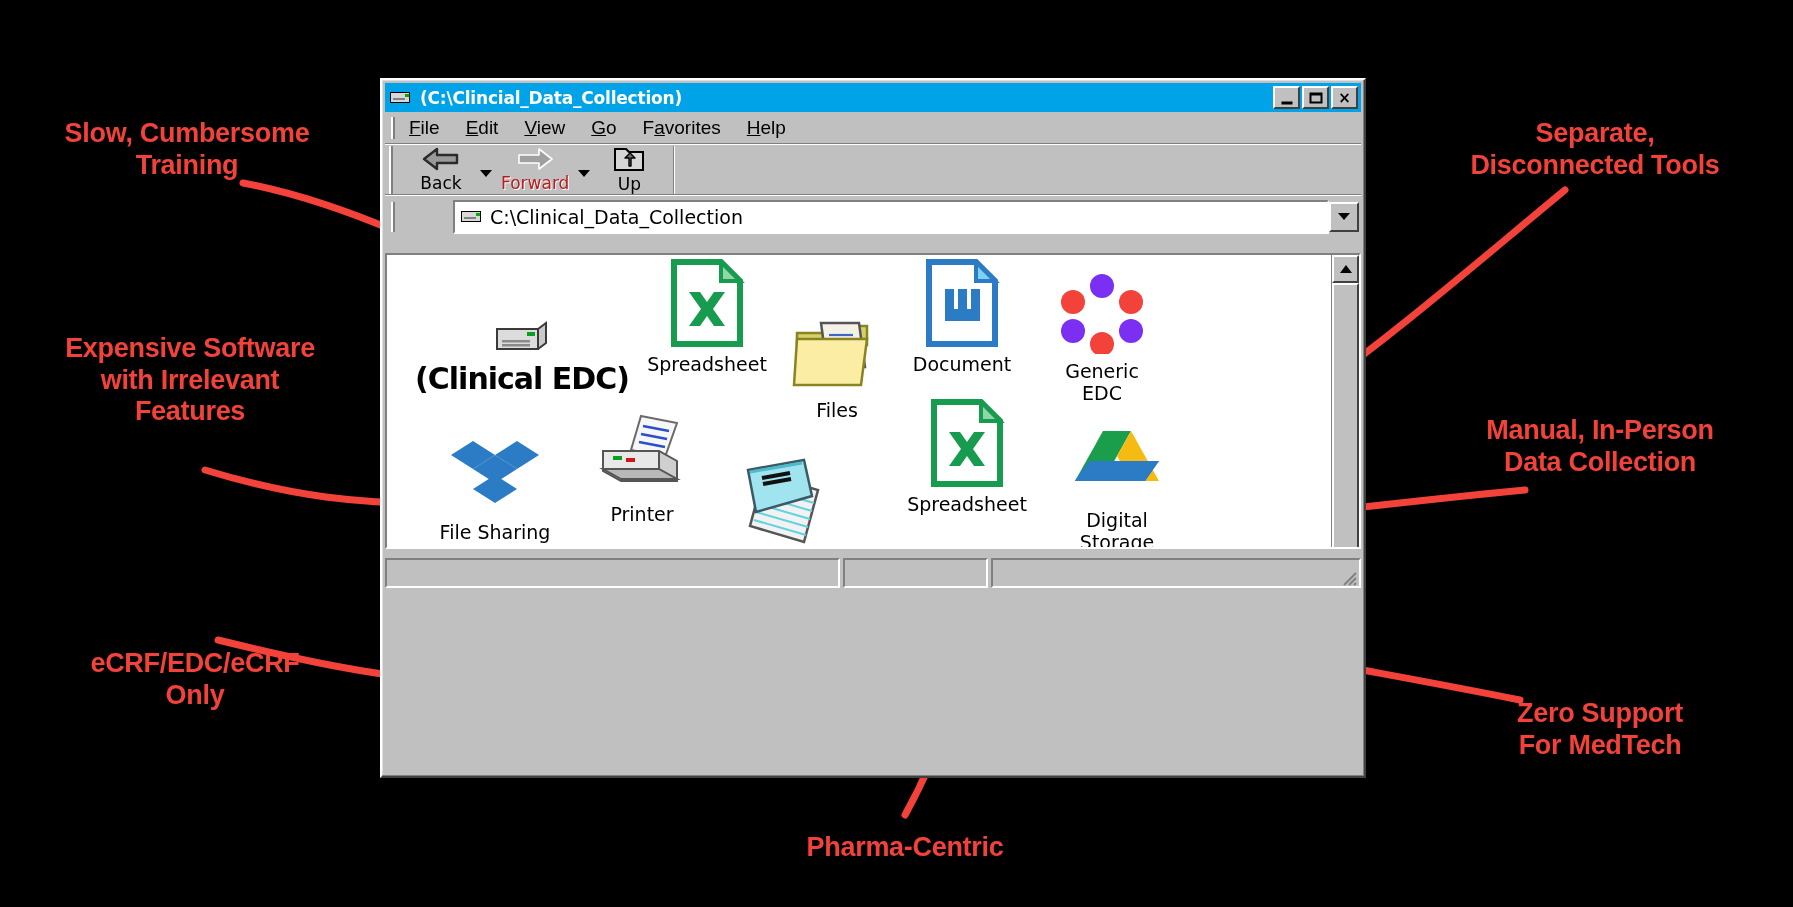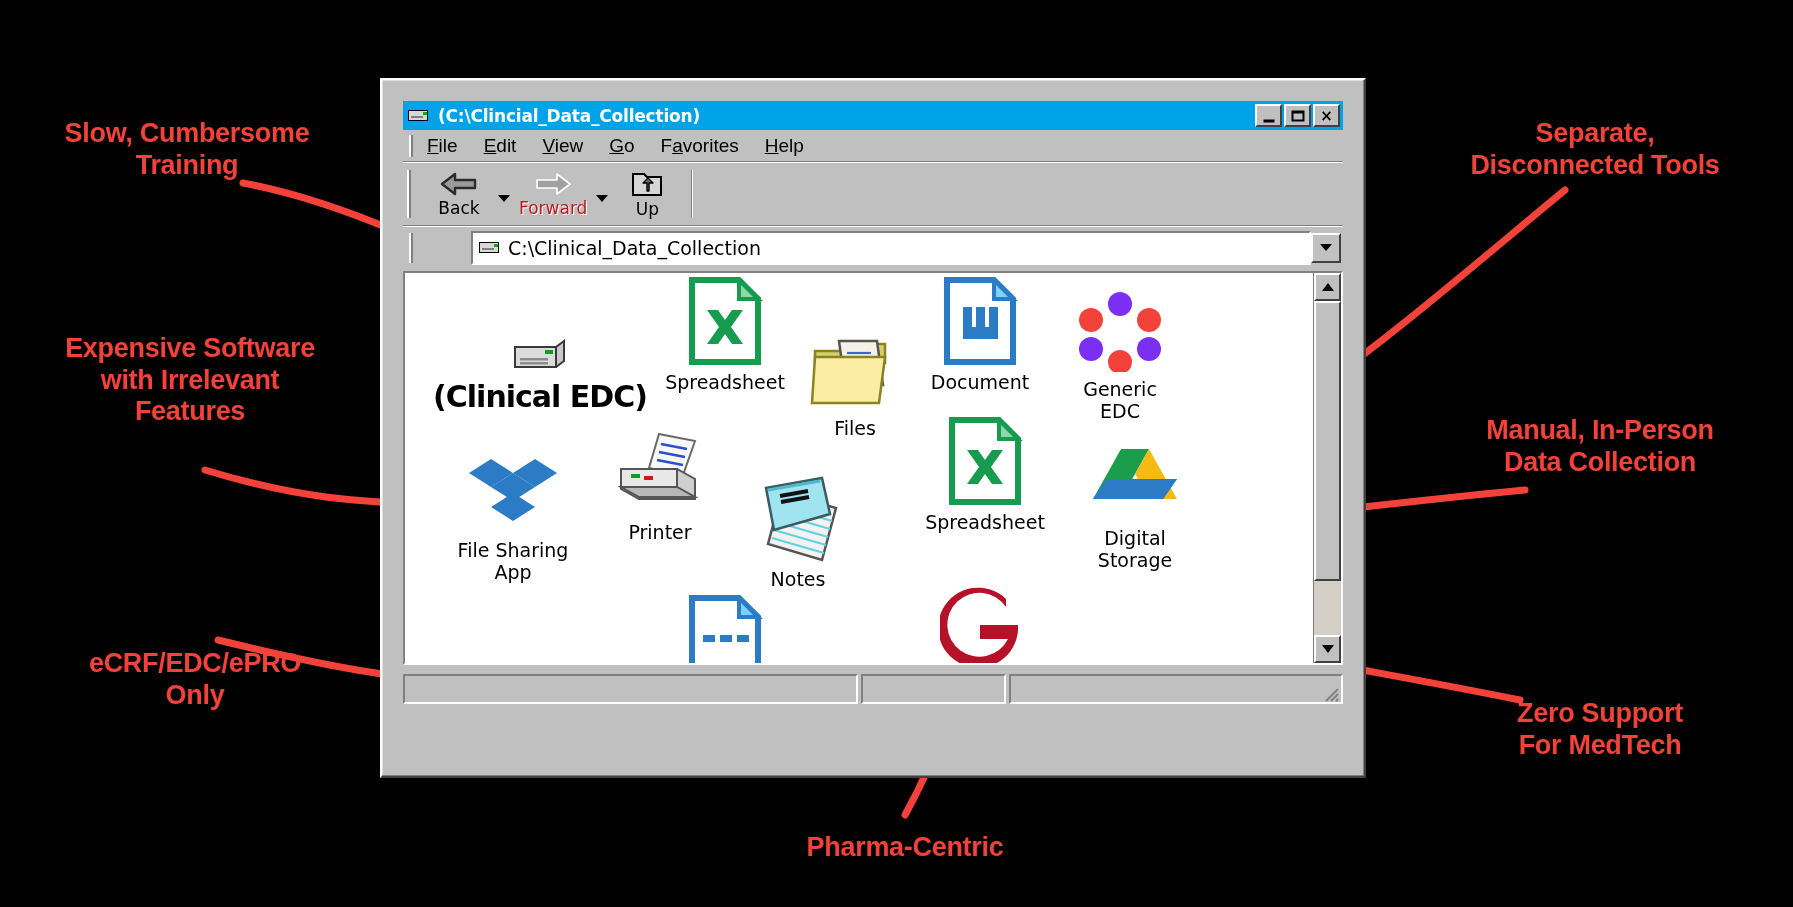--- a/index.html
+++ b/index.html
@@ -29,21 +29,21 @@
   .window {
     position:absolute;
     left:380px; top:78px;
     width:986px; height:700px;
     background:#c0c0c0;
     border-top:2px solid #ffffff;
     border-left:2px solid #ffffff;
     border-right:2px solid #404040;
     border-bottom:2px solid #404040;
     box-shadow: inset -1px -1px 0 #808080, inset 1px 1px 0 #dfdfdf;
-    padding:21px;
+    padding:3px;
   }
   .titlebar {
     height:29px;
     background:#00a2e8;
     display:flex;
     align-items:center;
     padding:0 3px 0 5px;
   }
   .title-icon {
     width:22px; height:15px; margin-right:8px; position:relative; flex:none;
@@ -90,21 +90,21 @@
   }
   .menuitem {
     font-size:19px; color:#000; margin-right:26px;
     font-family:Liberation Sans, sans-serif;
     cursor:default; white-space:nowrap;
   }
   .menuitem u { text-decoration:underline; }
 
   
   .toolbar {
-    height:64px; display:flex; align-items:center; padding-left:4px;
+    height:51px; display:flex; align-items:center; padding-left:4px;
     border-top:1px solid #ffffff; border-bottom:1px solid #808080;
   }
   .toolbar .grip {
     width:4px; height:48px; border-left:2px solid #ffffff; border-right:2px solid #808080;
     margin-right:12px;
   }
   .tbtn {
     display:flex; flex-direction:column; align-items:center; justify-content:center;
     min-width:72px; height:58px; cursor:default; padding:0 6px;
   }
@@ -141,22 +141,22 @@
   .addrdrop {
     width:30px; height:30px; background:#c0c0c0;
     border-top:2px solid #ffffff; border-left:2px solid #ffffff;
     border-right:2px solid #404040; border-bottom:2px solid #404040;
     display:flex; align-items:center; justify-content:center; margin-right:2px; cursor:default;
   }
   .addrdrop .c { width:0;height:0;border-left:6px solid transparent;border-right:6px solid transparent;border-top:7px solid #000;}
 
   
   .pane {
-    margin-top:3px;
-    height:394px;
+    margin-top:16px;
+    height:296px;
     background:#ffffff;
     border-top:2px solid #808080; border-left:2px solid #808080;
     border-right:2px solid #ffffff; border-bottom:2px solid #ffffff;
     display:flex; position:relative; overflow:hidden;
   }
   .icons-area { flex:1; position:relative; overflow:hidden; }
   .deskicon {
     position:absolute; width:150px; text-align:center; cursor:default;
   }
   .deskicon .glyph { height:80px; display:flex; align-items:flex-end; justify-content:center; }
@@ -217,21 +217,21 @@
     <path d="M1525,490 C1420,500 1340,510 1264,518"></path>
     <path d="M1520,700 C1420,680 1360,670 1305,659"></path>
   </g>
 </svg>
 
 <div class="annot" style="left:42px; top:118px; width:290px;">Slow, Cumbersome
 Training</div>
 <div class="annot" style="left:30px; top:333px; width:320px;">Expensive Software
 with Irrelevant
 Features</div>
-<div class="annot" style="left:50px; top:648px; width:290px;">eCRF/EDC/ePRO
+<div class="annot" style="left:50px; top:648px; width:290px;">eCRF/EDC/eCRF
 Only</div>
 <div class="annot" style="left:760px; top:832px; width:290px;">Pharma-Centric</div>
 <div class="annot" style="left:1430px; top:118px; width:330px;">Separate,
 Disconnected Tools</div>
 <div class="annot" style="left:1435px; top:415px; width:330px;">Manual, In-Person
 Data Collection</div>
 <div class="annot" style="left:1440px; top:698px; width:320px;">Zero Support
 For MedTech</div>
 
 <div class="window">

